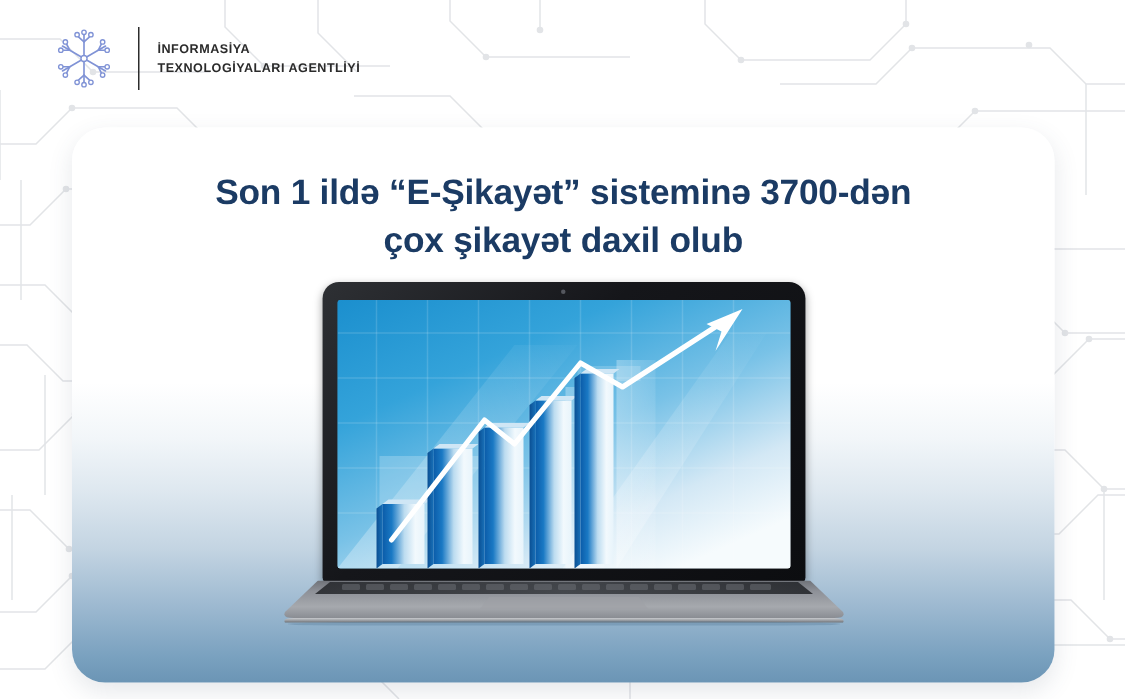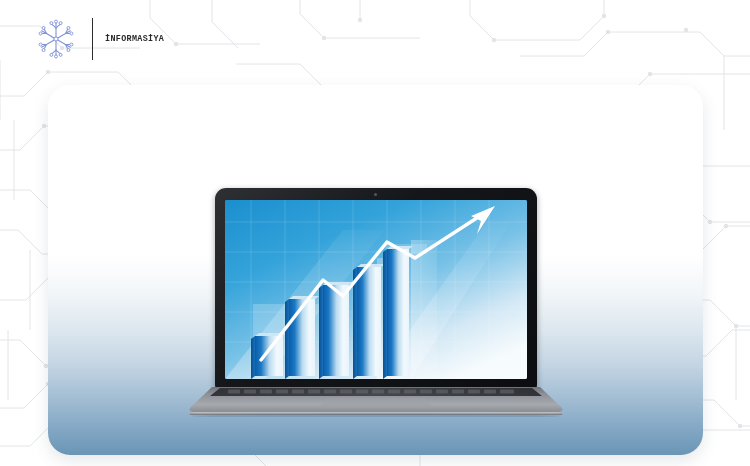--- a/index.html
+++ b/index.html
@@ -13,21 +13,20 @@
     font-family: "Liberation Sans", sans-serif;
     background: #ffffff;
   }
 
   #page {
     position: relative;
     width: 750px;
     height: 466px;
     background: #3b82f6;
     overflow: hidden;
-    font-family: Liberation Mono, monospace;
   }
 
   
   .bg-pattern {
     position: absolute;
     left: 0; top: 0;
     width: 750px; height: 466px;
     z-index: 0;
   }
 
@@ -284,26 +283,31 @@
           <circle cx="77" cy="74" r="3.2"></circle>
           <circle cx="50" cy="12" r="3.2"></circle>
           <circle cx="50" cy="88" r="3.2"></circle>
         </g>
       </svg>
 
       <div class="brand-divider" data-name="brand-divider"></div>
 
       <div class="brand-text" data-name="agency-name">
         <div class="brand-line" data-name="agency-name-line-1">İNFORMASİYA</div>
+        <div class="brand-line" data-name="agency-name-line-3">TEXNOLOGİYALARI AGENTLİYİ</div>
       </div>
     </div>
   </div>
 
   <div class="card" data-name="content-card">
 
+    <div class="card-title" data-name="page-title">
+      <span class="tline" data-name="page-title-line-1">Son 1 ildə “E-Şikayət” sisteminə 3700-dən</span>
+      <span class="tline" data-name="page-title-line-2">çox şikayət daxil olub</span>
+    </div>
 
     <div class="laptop" data-name="laptop-illustration">
 
       <div class="lid" data-name="laptop-lid">
         <div class="cam" data-name="webcam-dot"></div>
 
         <div class="screen" data-name="laptop-screen">
           <svg width="302" height="179" viewBox="0 0 302 179" data-name="growth-chart-graphic" xmlns="http://www.w3.org/2000/svg" preserveAspectRatio="none">
             <defs>
               <linearGradient id="scrBg" x1="0" y1="0" x2="0.75" y2="1">

